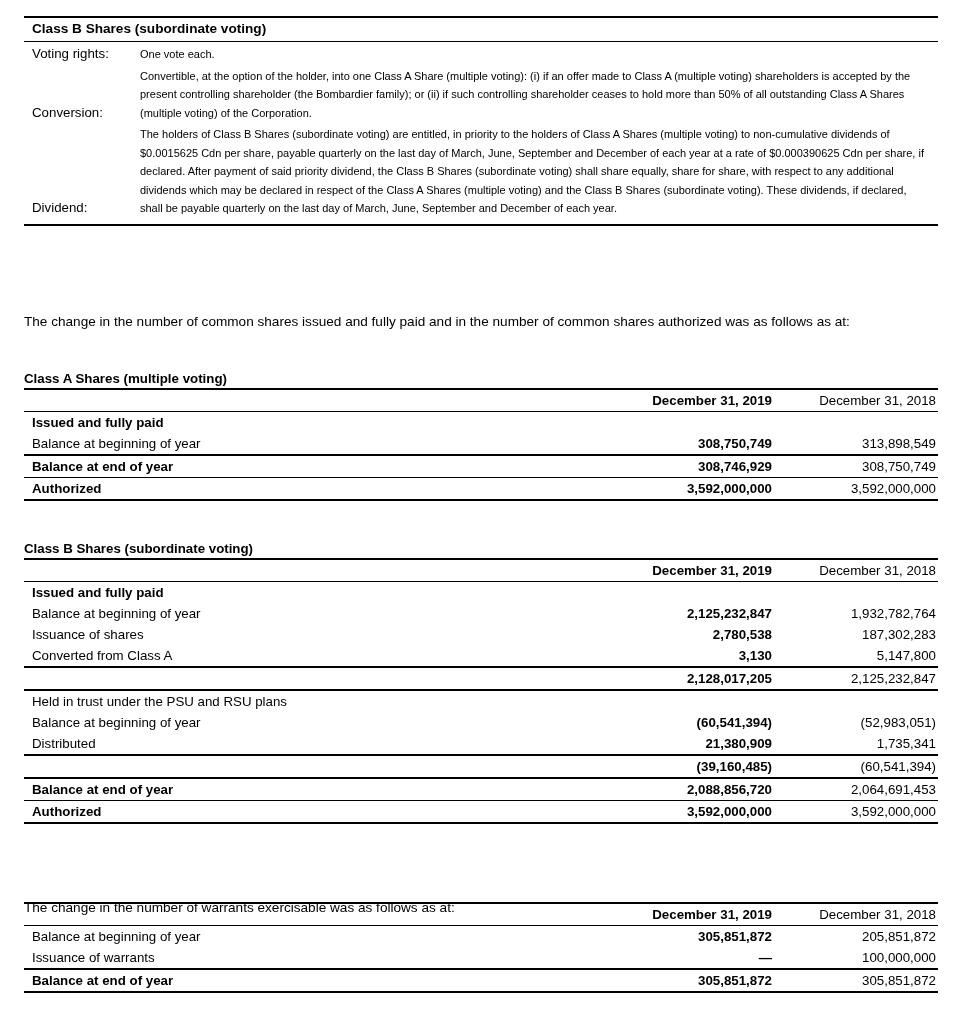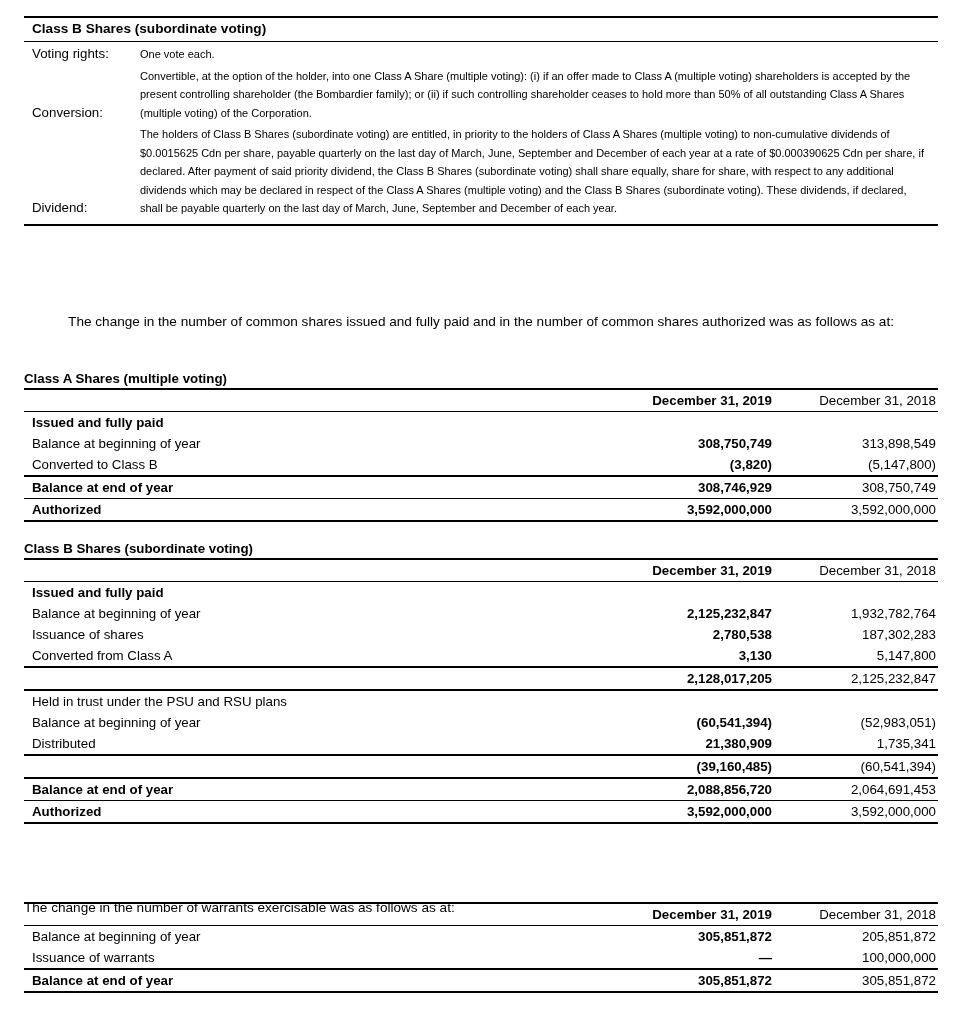--- a/index.html
+++ b/index.html
@@ -155,21 +155,21 @@
 
       <div class="def-row">
         <div class="def-label">Dividend:</div>
         <div class="def-text">The holders of Class B Shares (subordinate voting) are entitled, in priority to the holders of Class A Shares (multiple voting) to non-cumulative dividends of $0.0015625 Cdn per share, payable quarterly on the last day of March, June, September and December of each year at a rate of $0.000390625 Cdn per share, if declared. After payment of said priority dividend, the Class B Shares (subordinate voting) shall share equally, share for share, with respect to any additional dividends which may be declared in respect of the Class A Shares (multiple voting) and the Class B Shares (subordinate voting). These dividends, if declared, shall be payable quarterly on the last day of March, June, September and December of each year.</div>
       </div>
     </div>
 
     <div class="bottom-rule"></div>
   </div>
 
-  <div class="para" style="top:312px;text-align:right;">The change in the number of common shares issued and fully paid and in the number of common shares authorized was as follows as at:</div>
+  <div class="para" style="top:312px;">The change in the number of common shares issued and fully paid and in the number of common shares authorized was as follows as at:</div>
 
   <div class="fin-table" style="top:370px;">
     <div class="fin-caption">Class A Shares (multiple voting)</div>
     <table class="fin">
       <colgroup>
           <col class="c-label">
           <col class="c-y1">
           <col class="c-y2">
         </colgroup>
       <thead>
@@ -183,25 +183,20 @@
         <tr>
           <td class="lbl b">Issued and fully paid</td>
           <td class="num b"></td>
           <td class="num y2"></td>
         </tr>
         <tr>
           <td class="lbl">Balance at beginning of year</td>
           <td class="num b">308,750,749</td>
           <td class="num y2">313,898,549</td>
         </tr>
-        <tr>
-          <td class="lbl ind1">Converted to Class B</td>
-          <td class="num b">(3,820)</td>
-          <td class="num y2">(5,147,800)</td>
-        </tr>
         <tr class="r-topthick">
           <td class="lbl b">Balance at end of year</td>
           <td class="num b">308,746,929</td>
           <td class="num y2">308,750,749</td>
         </tr>
         <tr class="r-topthin r-botthick">
           <td class="lbl b">Authorized</td>
           <td class="num b">3,592,000,000</td>
           <td class="num y2">3,592,000,000</td>
         </tr>

